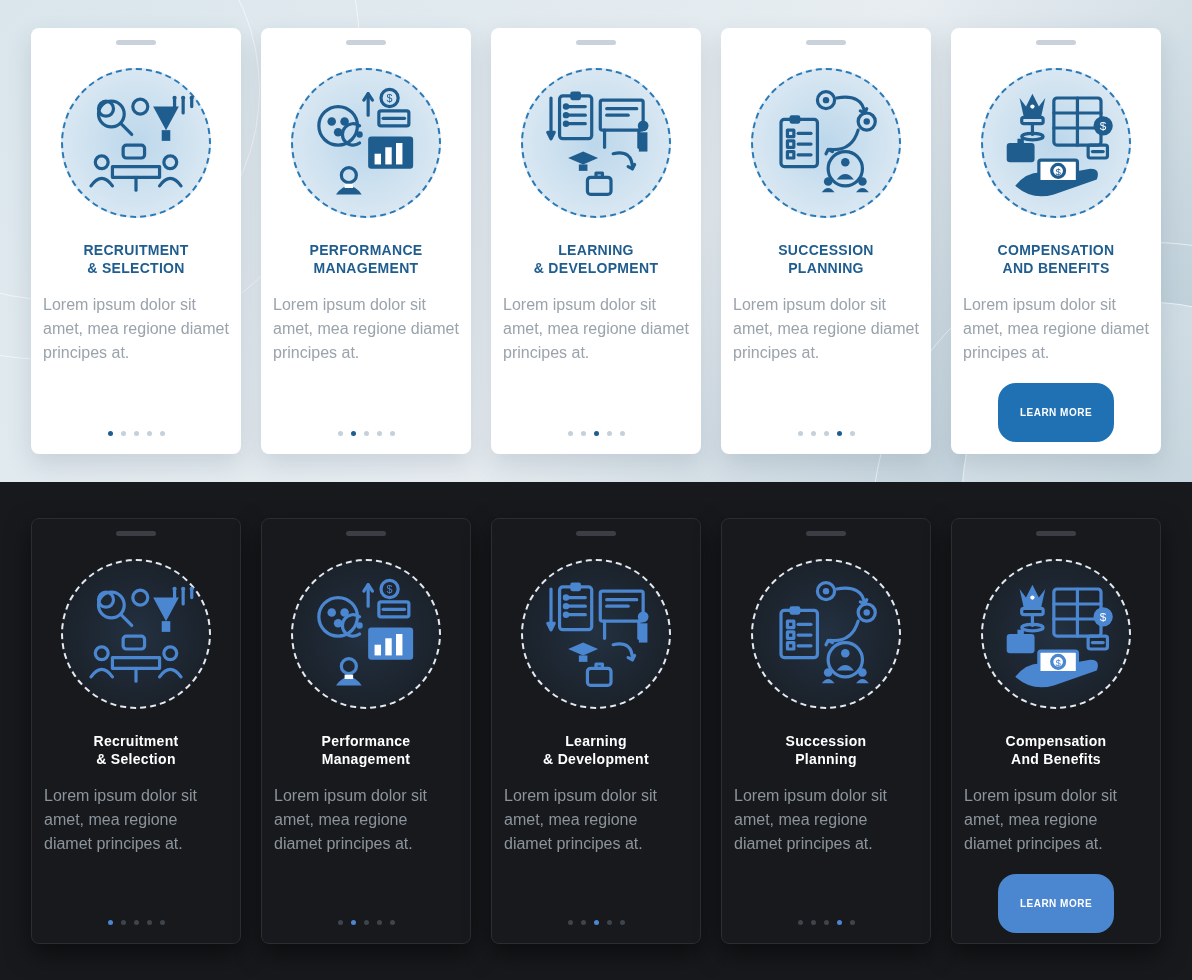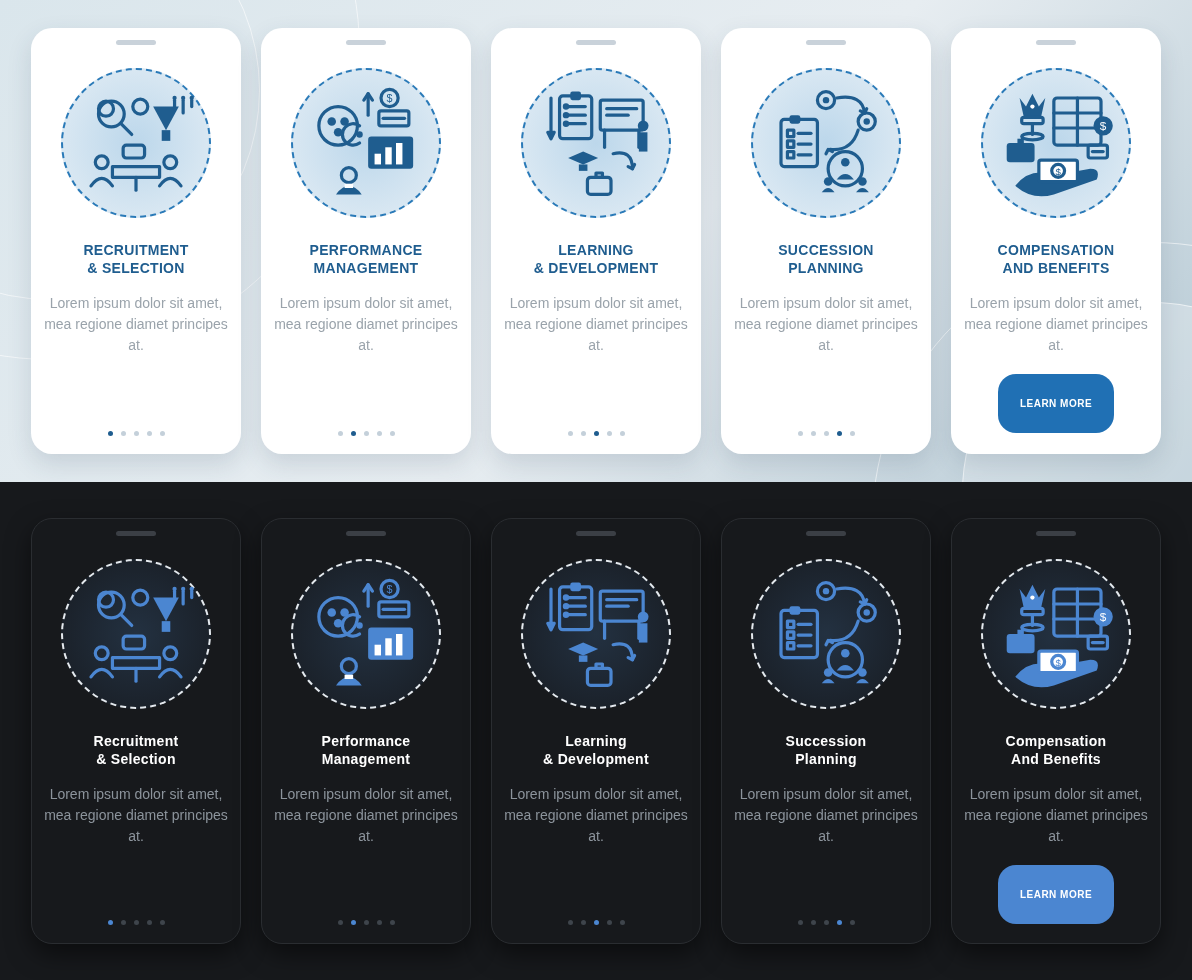--- a/index.html
+++ b/index.html
@@ -7,37 +7,37 @@
   .band { width: 100%; display: flex; justify-content: center; align-items: center; gap: 20px; padding: 28px 24px; position: relative; overflow: hidden; }
   .band-light { height: 482px; background: linear-gradient(135deg,#dae6ec 0%,#e7edf1 55%,#b4c8d3 100%); }
   .band-dark  { height: 498px; background: #17191c; }
   
   .bg-circ { position:absolute; border-radius:50%; border:1px solid rgba(255,255,255,.6); }
   .bg-c1{width:620px;height:620px;left:-260px;top:-260px;}
   .bg-c2{width:420px;height:420px;left:-160px;top:-120px;}
   .bg-c3{width:560px;height:560px;right:-240px;bottom:-320px;}
   .bg-c4{width:380px;height:380px;right:-150px;bottom:-200px; background:rgba(255,255,255,.25);}
   .phone {
-    width: 210px; height: 426px; border-radius: 21px; position: relative;
+    width: 210px; height: 426px; border-radius: 8px; position: relative;
     display:flex; flex-direction:column; align-items:center;
     padding: 34px 12px 16px 12px;
   }
   .phone-light { background:#fff; box-shadow: 0 10px 24px rgba(40,60,90,.15); }
   .phone-dark  { background:#17191c; box-shadow: 0 10px 24px rgba(0,0,0,.5); border:1px solid #2a2d31; }
   .notch { position:absolute; top:12px; left:50%; transform:translateX(-50%); width:40px; height:5px; border-radius:3px; }
   .phone-light .notch{ background:#c9d2da; }
   .phone-dark  .notch{ background:#3b3f45; }
   .illus { width:150px; height:150px; border-radius:50%; border:2px dashed; display:flex; align-items:center; justify-content:center; flex-shrink:0; margin-top:6px; }
   .phone-light .illus{ border-color:#2a7ab8; background:radial-gradient(circle at 50% 50%, #bcd7eb 0%, #d8e7f2 70%, #e9f2f8 100%); }
   .phone-dark  .illus{ border-color:#e4e9ee; background:radial-gradient(circle at 50% 50%, #233141 0%, #1b222b 70%, #17191c 100%); }
   .illus svg{ width:120px; height:120px; }
   .title { font-weight:700; text-align:center; line-height:1.25; margin-top:24px; font-size:14px; letter-spacing:.3px; }
   .phone-light .title{ color:#1f5d8f; text-transform:uppercase; }
   .phone-dark  .title{ color:#ffffff; }
-  .desc { font-size:14px; text-align:center; line-height:1.5; margin-top:16px; }
+  .desc { font-size:16px; text-align:left; line-height:1.5; margin-top:16px; }
   .phone-light .desc{ color:#9aa3ab; }
   .phone-dark  .desc{ color:#8c949c; }
   .dots { display:flex; gap:8px; margin-top:auto; margin-bottom:2px;}
   .dot { width:5px; height:5px; border-radius:50%; }
   .phone-light .dot{ background:#c4d0da; }
   .phone-light .dot.active{ background:#1f5d8f; }
   .phone-dark  .dot{ background:#3e444b; }
   .phone-dark  .dot.active{ background:#4b86d1; }
   .btn { margin-top:18px; margin-bottom:2px; padding:24px 22px; border-radius:18px; font-size:10px; font-weight:700; letter-spacing:.5px; border:none; cursor:pointer; color:#fff; }
   .btn-light{ background:#2070b4; }

